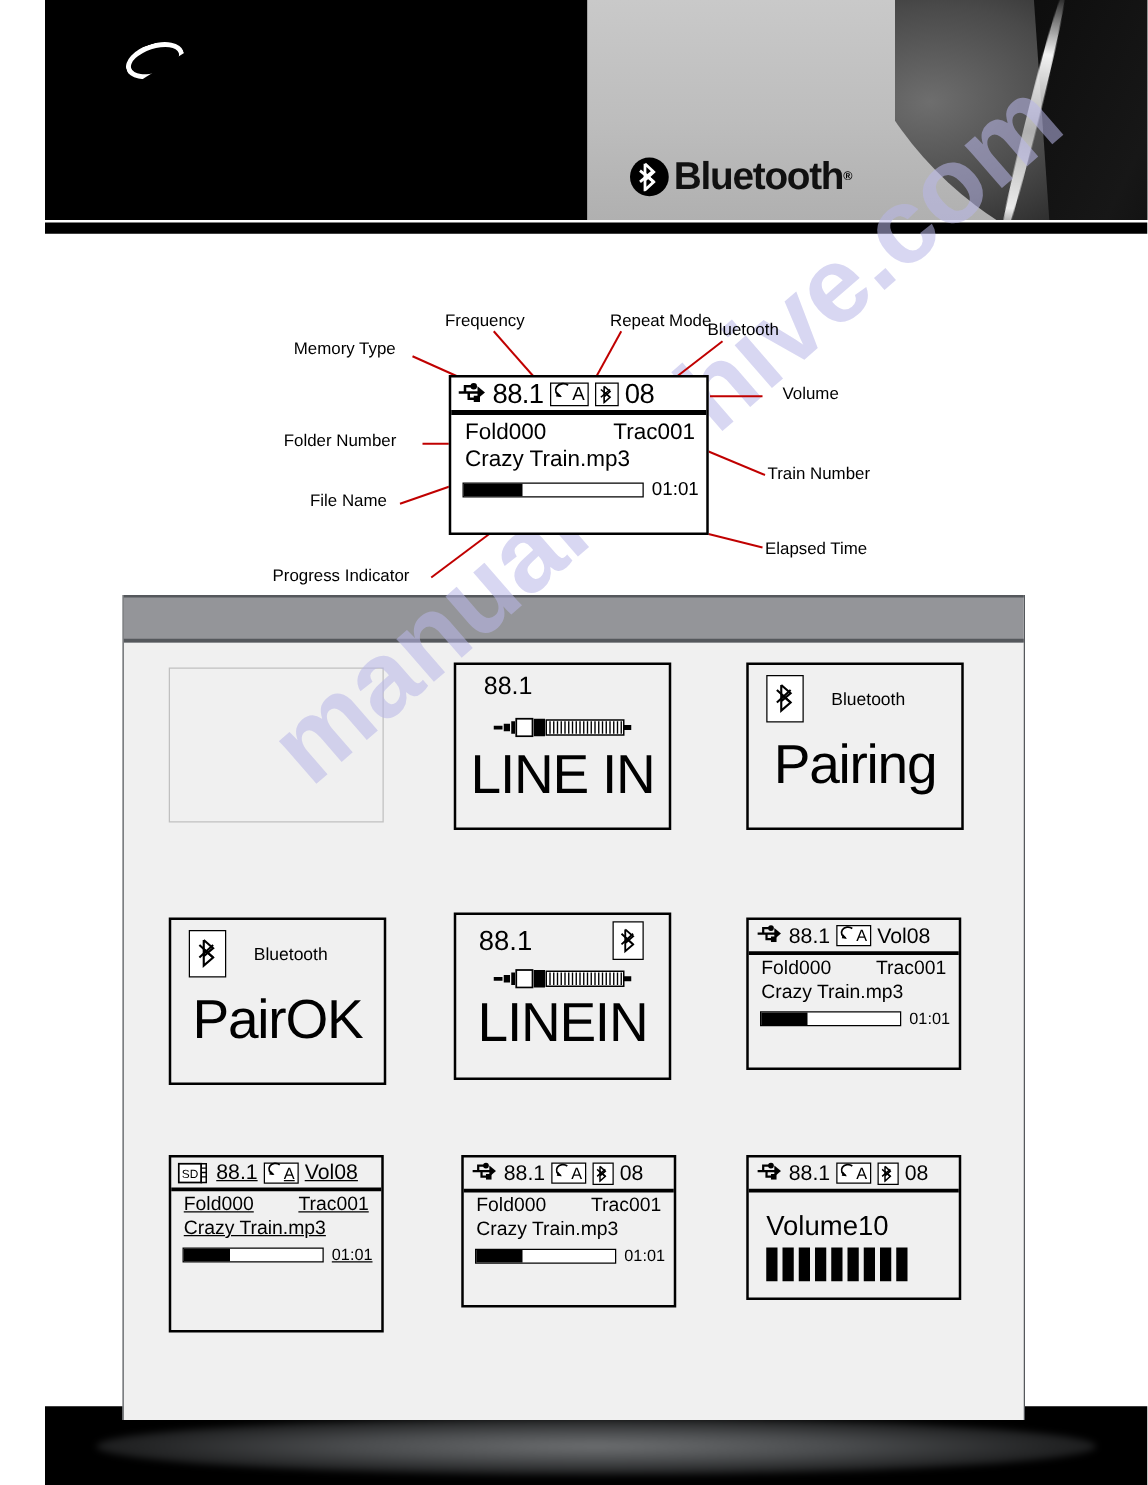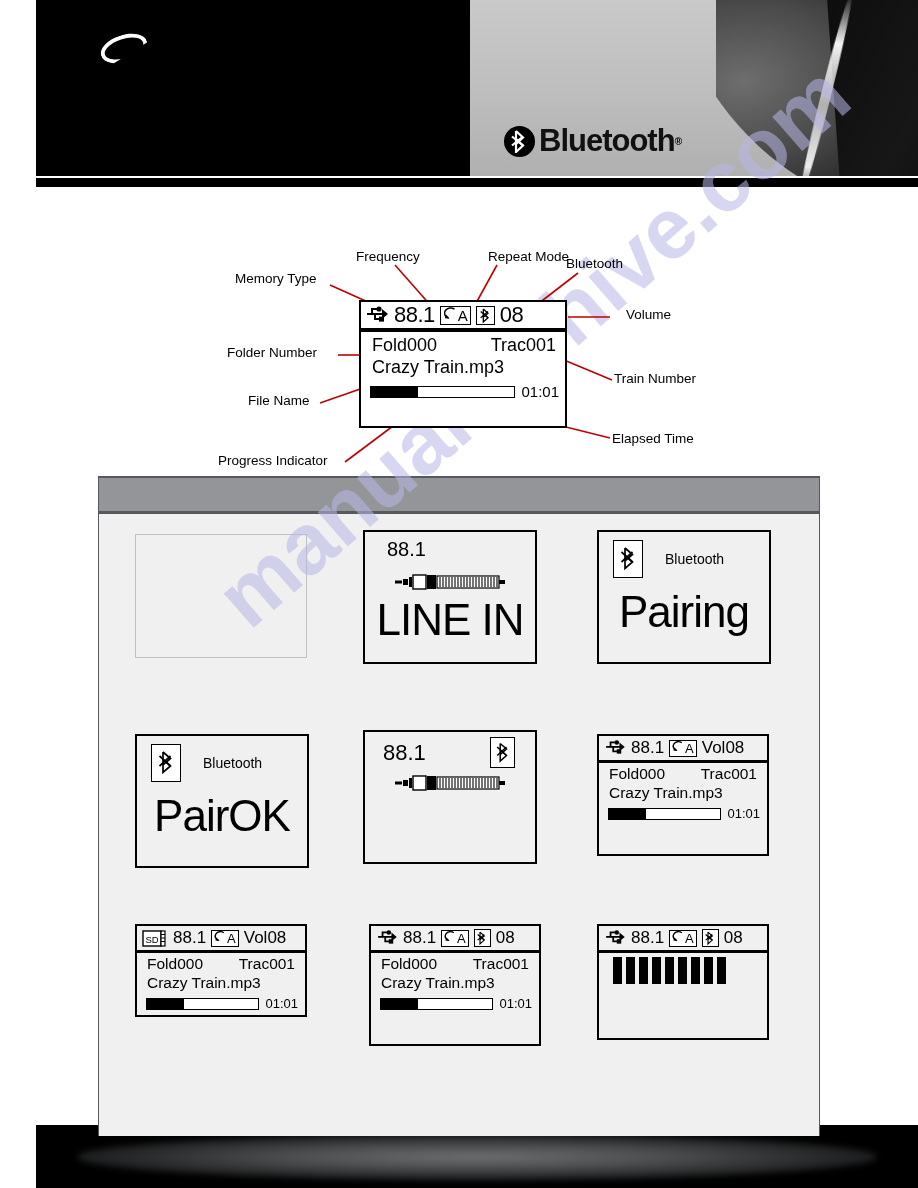--- a/index.html
+++ b/index.html
@@ -287,20 +287,21 @@
             <path d="M15 4 h3 v10 h-3 z" fill="#000"></path>
             <rect x="19" y="2" width="13" height="14" fill="#fff" stroke="#000" stroke-width="1.4"></rect>
             <rect x="33" y="2" width="9" height="14" fill="#000"></rect>
             <rect x="43" y="3" width="62" height="12" fill="#fff" stroke="#000" stroke-width="1.2"></rect>
             <g stroke="#000" stroke-width="1.1">
               <path d="M46 4 v10 M49 4 v10 M52 4 v10 M55 4 v10 M58 4 v10 M61 4 v10 M64 4 v10 M67 4 v10 M70 4 v10 M73 4 v10 M76 4 v10 M79 4 v10 M82 4 v10 M85 4 v10 M88 4 v10 M91 4 v10 M94 4 v10 M97 4 v10 M100 4 v10 M103 4 v10"></path>
             </g>
             <path d="M105 7 h6 v4 h-6 z" fill="#000"></path>
           </svg>
         </div>
+        <div class="bigword" style="text-align:center;margin-top:6px;">LINEIN</div>
       </div>
     </div>
 
     <div class="cell" style="left:498px;top:212px;">
       <div class="scr" style="width:172px;height:122px;">
         <div class="hdrrow sep">
           <span>
             <svg width="22" height="16" viewBox="0 0 24 18">
               <path d="M2 10 H19" stroke="#000" stroke-width="2" fill="none"></path>
               <path d="M17 5 L23 10 L17 15 Z" fill="#000"></path>
@@ -330,21 +331,21 @@
         <div class="pl-prog">
           <span class="prog">
               <i style="width:33%"></i>
             </span>
           <span class="etime">01:01</span>
         </div>
       </div>
     </div>
 
     <div class="cell" style="left:36px;top:402px;">
-      <div class="scr" style="width:172px;height:93px;">
+      <div class="scr" style="width:172px;height:142px;text-decoration:underline;">
         <div class="hdrrow sep">
           <span style="display:inline-flex;">
             <svg width="26" height="19" viewBox="0 0 26 19">
               <rect x="1" y="2" width="18" height="15" fill="#fff" stroke="#000" stroke-width="1.4"></rect>
               <text x="10" y="13.5" font-size="9.5" text-anchor="middle" font-family="Liberation Sans, sans-serif" fill="#000">SD</text>
               <rect x="19" y="2" width="4" height="15" fill="#fff" stroke="#000" stroke-width="1.2"></rect>
               <g stroke="#000" stroke-width="1.1">
                   <path d="M19 5.5 h4 M19 9 h4 M19 12.5 h4"></path>
                 </g>
             </svg>
@@ -444,20 +445,21 @@
             <span class="letter" style="font-size:13px;">A</span>
           </span>
           <span class="ic-box bt-box" style="width:17px;height:18px;">
             <svg width="10" height="14" viewBox="0 0 11 15">
               <path d="M3.3 1 L8 5.2 L3.3 9.4 L3.3 1 M3.3 5.6 L8 9.8 L3.3 14 L3.3 5.6" fill="none" stroke="#000" stroke-width="1.3"></path>
               <path d="M0.7 3.6 L8 9.8 M0.7 9.8 L8 3.6" stroke="#000" stroke-width="1.3" fill="none"></path>
             </svg>
           </span>
           <span style="font-size:17px;">08</span>
         </div>
+        <div class="medword" style="padding:14px 0 0 14px;">Volume10</div>
         <div class="volbars">
           <b></b>
             <b></b>
             <b></b>
             <b></b>
             <b></b>
             <b></b>
             <b></b>
             <b></b>
             <b></b>

